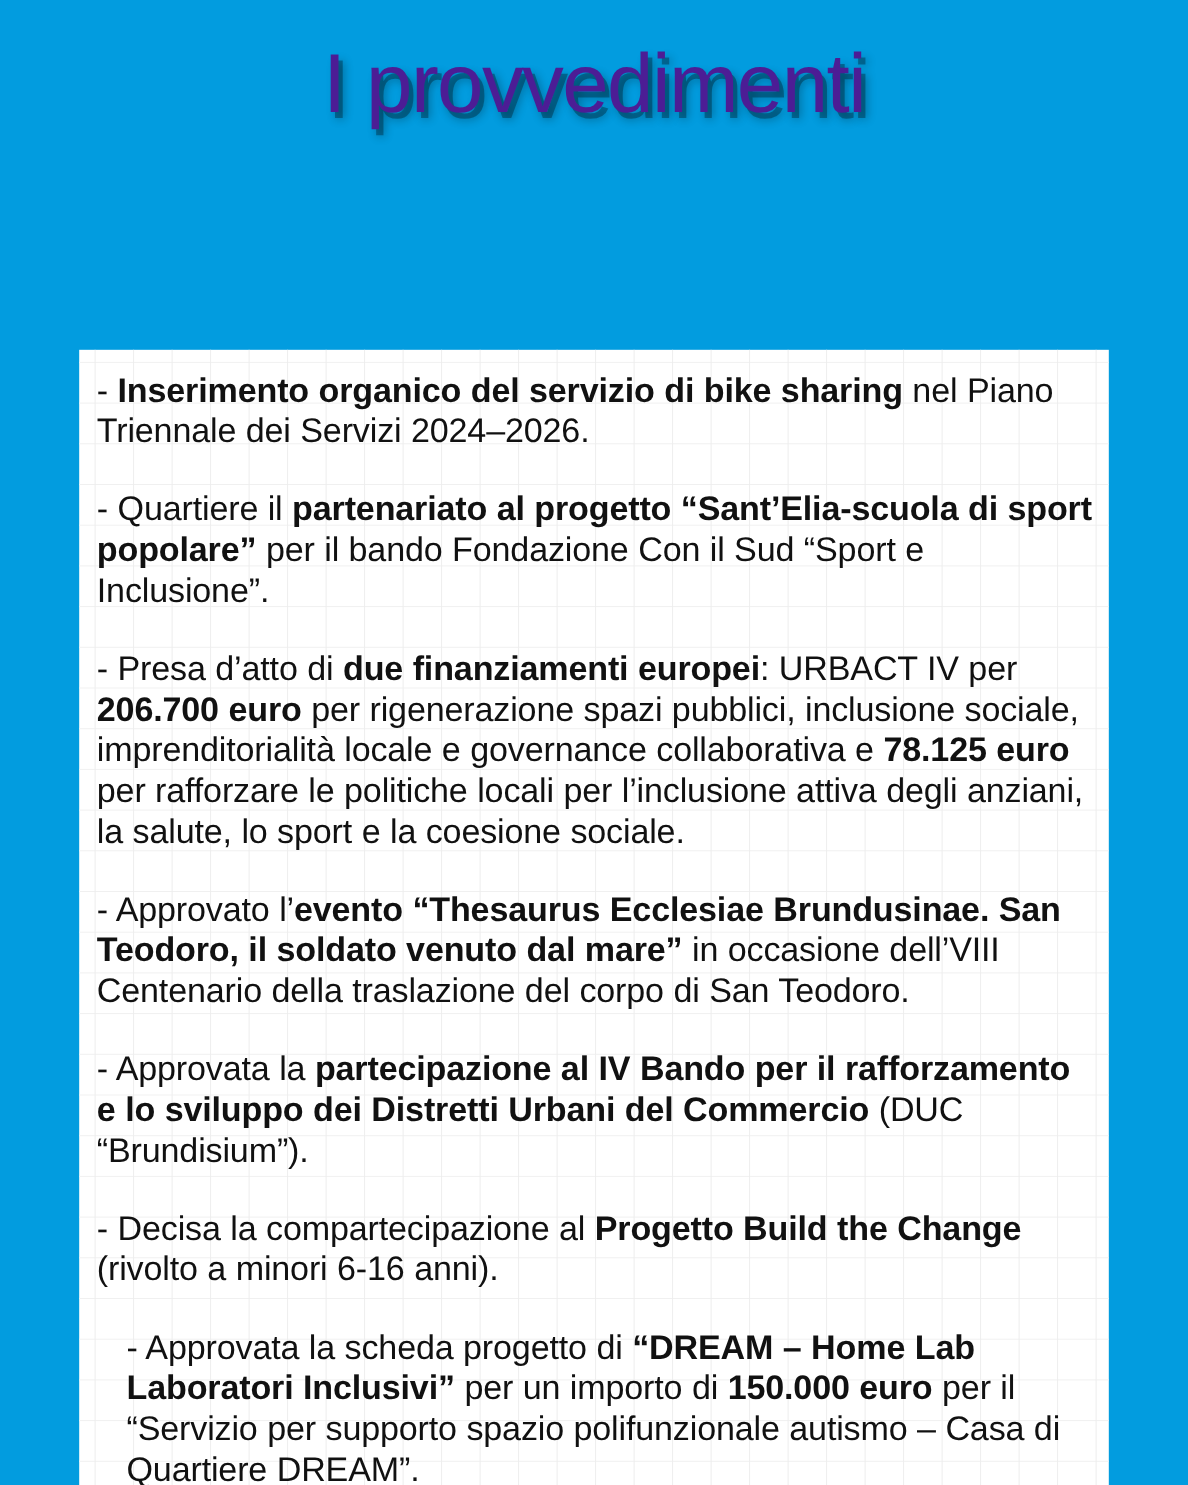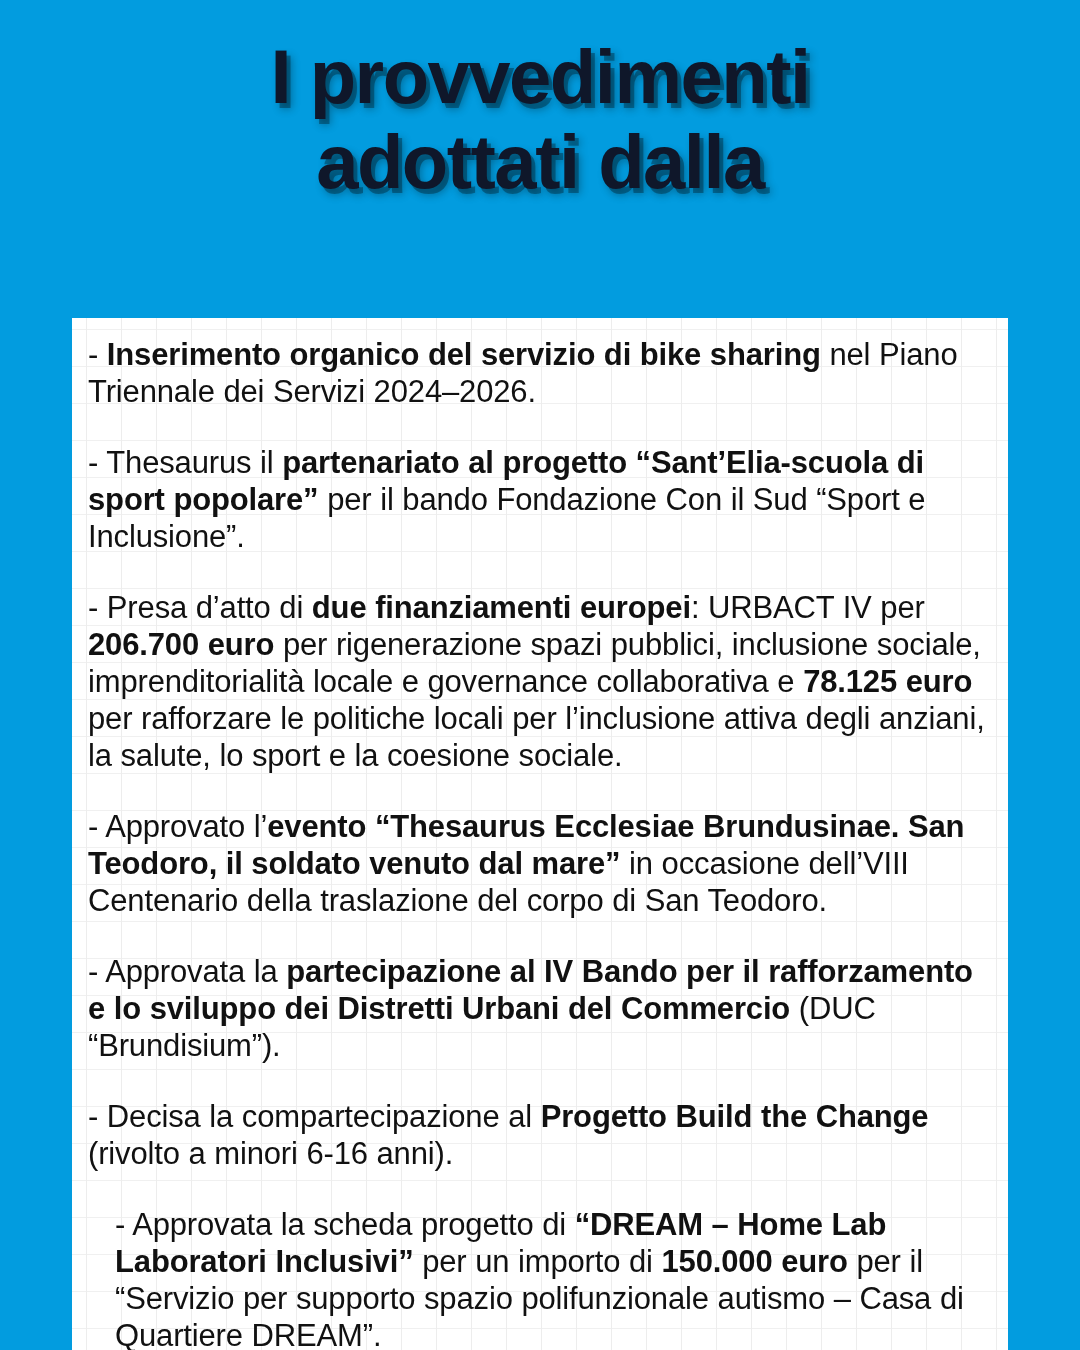--- a/index.html
+++ b/index.html
@@ -27,23 +27,23 @@
     position: absolute;
     top: 34px;
     left: 0;
     width: 1080px;
     text-align: center;
     padding: 0 40px;
     box-sizing: border-box;
   }
   .title-line {
     display: block;
-    color: #0f172a;
+    color: #4c1d95;
     font-family: "Liberation Sans", "DejaVu Sans", sans-serif;
-    font-weight: 700;
+    font-weight: 400;
     font-size: 76px;
     line-height: 85px;
     letter-spacing: -1.5px;
     text-shadow:
       4px 5px 0 rgba(0, 0, 0, 0.30),
       5px 6px 9px rgba(0, 0, 0, 0.32);
     white-space: nowrap;
   }
 
   
@@ -88,27 +88,26 @@
     font-weight: 700;
   }
 </style>
 </head>
 <body>
 
 <div id="poster">
 
   <div class="title-block">
     <span class="title-line">I provvedimenti</span>
-    <span class="title-line">adottati dalla</span>
   </div>
 
   <div class="card">
     <div class="card-inner" id="list-container">
         <p class="para"><span>- </span><b>Inserimento organico del servizio di bike sharing</b><span> nel Piano Triennale dei Servizi 2024–2026.</span></p>
-        <p class="para"><span>- Thesaurus il </span><b>partenariato al progetto “Sant’Elia-scuola di sport popolare”</b><span> per il bando Fondazione Con il Sud “Sport e Inclusione”.</span></p>
+        <p class="para"><span>- Quartiere il </span><b>partenariato al progetto “Sant’Elia-scuola di sport popolare”</b><span> per il bando Fondazione Con il Sud “Sport e Inclusione”.</span></p>
         <p class="para"><span>-  Presa d’atto di </span><b>due finanziamenti europei</b><span>: URBACT IV per </span><b>206.700 euro</b><span> per rigenerazione spazi pubblici, inclusione sociale, imprenditorialità locale e governance collaborativa e </span><b>78.125 euro</b><span> per rafforzare le politiche locali per l’inclusione attiva degli anziani, la salute, lo sport e la coesione sociale.</span></p>
         <p class="para"><span>-  Approvato l’</span><b>evento “Thesaurus Ecclesiae Brundusinae. San Teodoro, il soldato venuto dal mare”</b><span> in occasione dell’VIII Centenario della traslazione del corpo di San Teodoro.</span></p>
         <p class="para"><span>-  Approvata la </span><b>partecipazione al IV Bando per il rafforzamento e lo sviluppo dei Distretti Urbani del Commercio</b><span> (DUC “Brundisium”).</span></p>
         <p class="para"><span>-  Decisa la compartecipazione al </span><b>Progetto Build the Change</b><span> (rivolto a minori 6-16 anni).</span></p>
         <p class="para"><span>-  Approvata la scheda progetto di </span><b>“DREAM – Home Lab Laboratori Inclusivi”</b><span> per un importo di </span><b>150.000 euro</b><span> per il “Servizio per supporto spazio polifunzionale autismo – Casa di Quartiere DREAM”.</span></p>
       </div>
   </div>
 
 </div>
 

